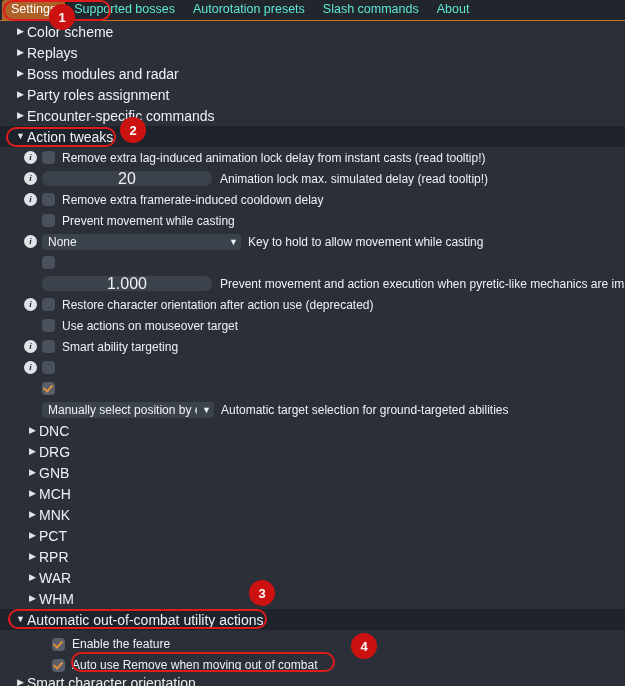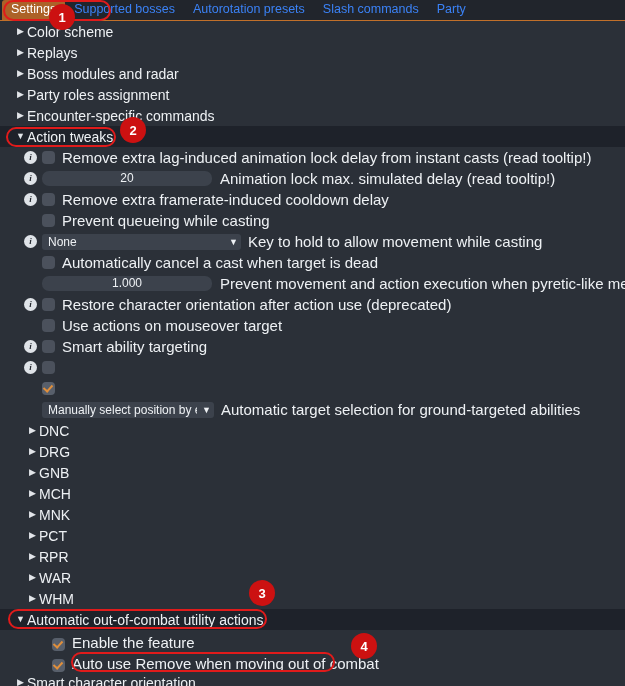--- a/index.html
+++ b/index.html
@@ -17,21 +17,21 @@
     background:#21252c;
     display:flex;align-items:center;
     padding:0 2px;
     box-sizing:border-box;
     border-bottom:1px solid #c2702a;
     position:relative;
   }
   .tab{
     padding:2px 9px 3px 9px;
     font-size:12.5px;
-    color:#3b82f6;
+    color:#5eead4;
     border-radius:3px 3px 0 0;
     line-height:15px;
     white-space:nowrap;
     cursor:pointer;
   }
   .tab.active{background:#ac6228;color:#ffffff;}
 
   
   #content{position:relative;}
   .row{
@@ -74,28 +74,28 @@
     background:#585f6b;
     position:relative;
   }
   .toggle.checked::after{
     content:"";
     position:absolute;left:3px;top:1px;
     width:4px;height:7px;
     border:solid #e08f3c;border-width:0 2px 2px 0;
     transform:rotate(42deg);
   }
-  .ctl-label{font-size:15px;color:#eef1f4;}
+  .ctl-label{font-size:12px;color:#eef1f4;}
 
   
   .numinput{
     flex:0 0 auto;
     width:170px;height:15px;line-height:15px;
     background:#3c424c;border-radius:7px;
-    text-align:center;font-size:12px;color:#eef1f4;
+    text-align:center;font-size:16px;color:#eef1f4;
     margin-right:8px;
   }
   .numinput.wide{width:170px;}
 
   
   .dropdown{
     flex:0 0 auto;
     height:16px;line-height:16px;
     background:#3c424c;border-radius:3px;
     display:flex;align-items:center;
@@ -127,21 +127,21 @@
   }
 </style>
 </head>
 <body>
 
 <div id="tabbar">
   <div class="tab active">Settings</div>
   <div class="tab">Supported bosses</div>
   <div class="tab">Autorotation presets</div>
   <div class="tab">Slash commands</div>
-  <div class="tab">Party</div>
+  <div class="tab">About</div>
 </div>
 
 <div id="content">
 
   <div class="row node indent1">
     <span class="arrow">▶</span>
     <span class="nodelabel">Color scheme</span>
   </div>
   <div class="row node indent1">
     <span class="arrow">▶</span>
@@ -179,36 +179,35 @@
 
   <div class="row indent2">
     <span class="infoicon">i</span>
     <span class="toggle"></span>
     <span class="ctl-label">Remove extra framerate-induced cooldown delay</span>
   </div>
 
   <div class="row indent2">
     <span class="infospacer"></span>
     <span class="toggle"></span>
-    <span class="ctl-label">Prevent queueing while casting</span>
+    <span class="ctl-label">Prevent movement while casting</span>
   </div>
 
   <div class="row indent2">
     <span class="infoicon">i</span>
     <span class="dropdown dd-w1">
       <span class="dd-text">None</span>
       <span class="dd-arrow">▼</span>
     </span>
     <span class="ctl-label">Key to hold to allow movement while casting</span>
   </div>
 
   <div class="row indent2">
     <span class="infospacer"></span>
     <span class="toggle"></span>
-    <span class="ctl-label">Automatically cancel a cast when target is dead</span>
   </div>
 
   <div class="row indent2">
     <span class="infospacer"></span>
     <span class="numinput wide">1.000</span>
     <span class="ctl-label">Prevent movement and action execution when pyretic-like mechanics are imm</span>
   </div>
 
   <div class="row indent2">
     <span class="infoicon">i</span>

